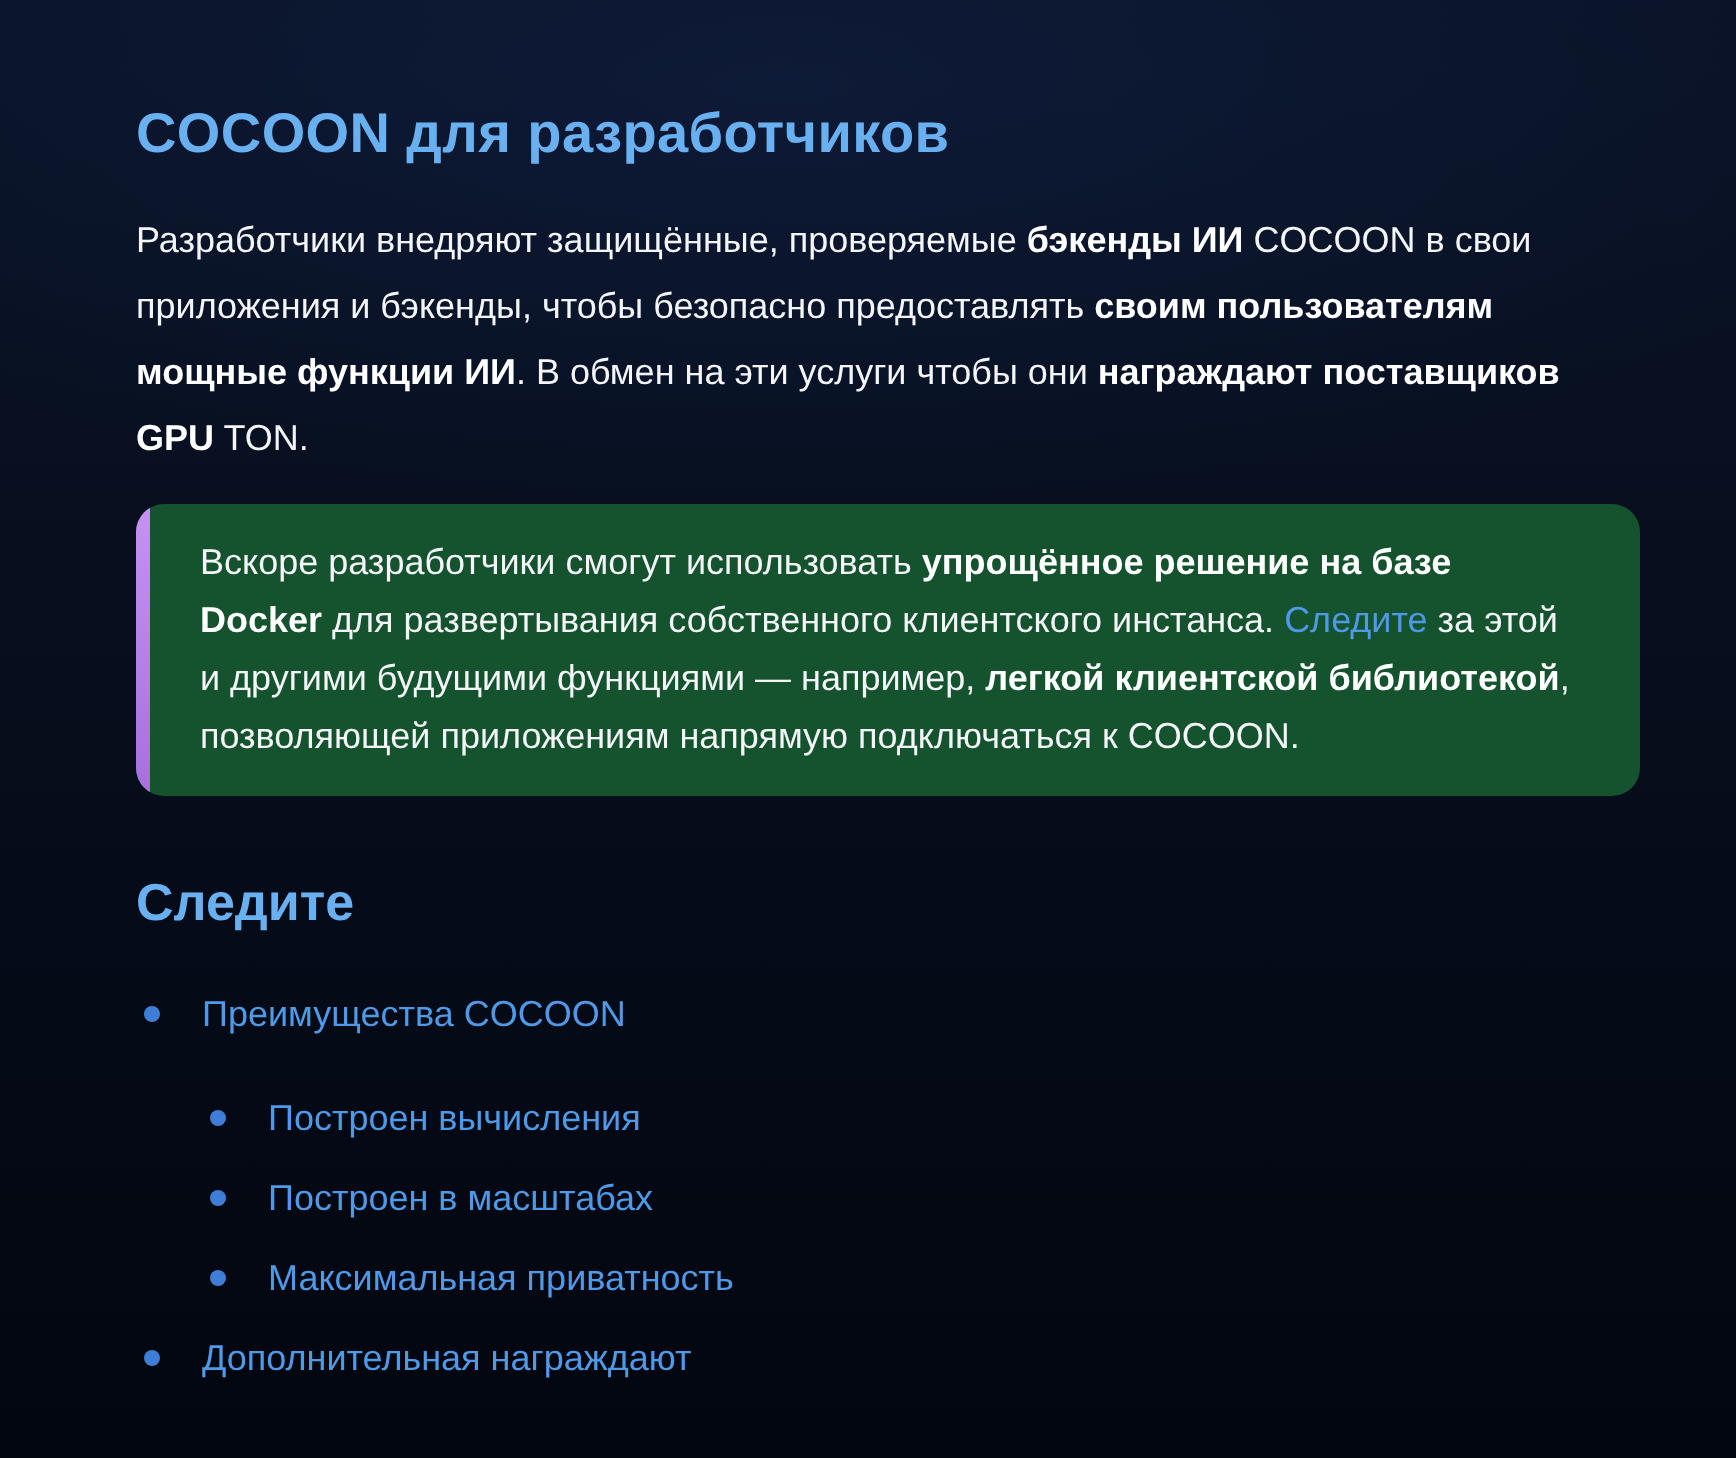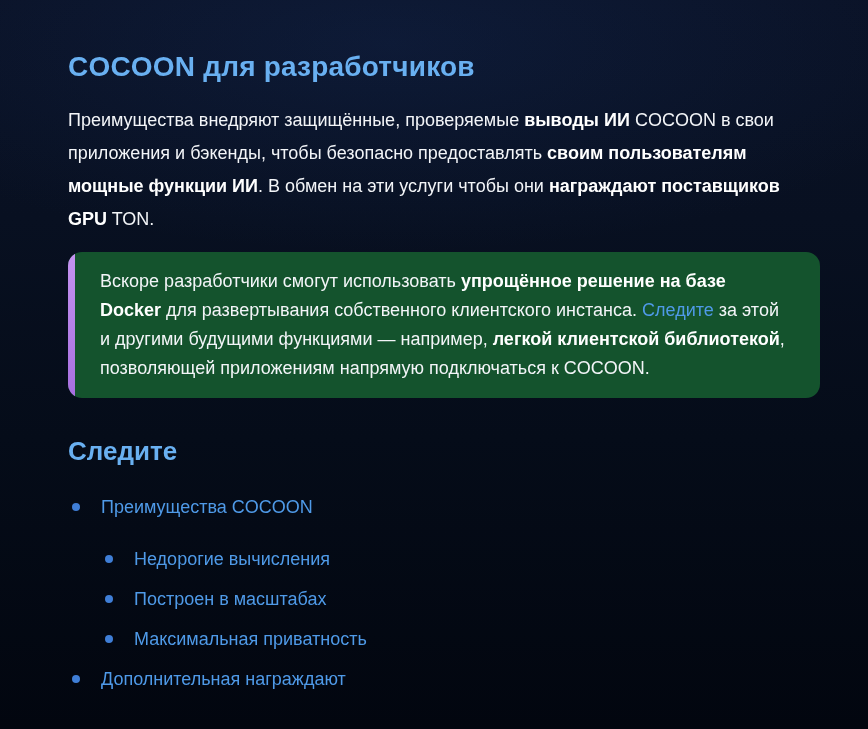--- a/index.html
+++ b/index.html
@@ -83,39 +83,39 @@
   ul.sublist li.item:last-child { margin-bottom: 0; }
   .index-link { font-size: 18px; color: #4f9ae8; }
 </style>
 </head>
 <body>
 
 <main class="content">
 
   <h1 class="page-title">COCOON для разработчиков</h1>
 
-  <p class="intro"><span>Преимущества внедряют защищённые, проверяемые </span><strong>выводы ИИ</strong><span> COCOON в свои приложения и бэкенды, чтобы безопасно предоставлять </span><strong>своим пользователям мощные функции ИИ</strong><span>. В обмен на эти услуги чтобы они </span><strong>награждают поставщиков GPU</strong><span> TON.</span></p>
+  <p class="intro"><span>Разработчики внедряют защищённые, проверяемые </span><strong>бэкенды ИИ</strong><span> COCOON в свои приложения и бэкенды, чтобы безопасно предоставлять </span><strong>своим пользователям мощные функции ИИ</strong><span>. В обмен на эти услуги чтобы они </span><strong>награждают поставщиков GPU</strong><span> TON.</span></p>
 
   <div class="callout">
     <div class="stripe"></div>
     <p><span>Вскоре разработчики смогут использовать </span><strong>упрощённое решение на базе Docker</strong><span> для развертывания собственного клиентского инстанса. </span><a href="#" class="link-blue">Следите</a><span> за этой и другими будущими функциями — например, </span><strong>легкой клиентской библиотекой</strong><span>, позволяющей приложениям напрямую подключаться к COCOON.</span></p>
   </div>
 
   <h2 class="index-heading">Следите</h2>
 
   <ul class="index-list">
     <li class="item">
       <span class="bullet"></span>
       <a href="#" class="index-link">Преимущества COCOON</a>
     </li>
     <li>
       <ul class="sublist">
         <li class="item">
           <span class="bullet"></span>
-          <a href="#" class="index-link">Недорогие вычисления</a>
+          <a href="#" class="index-link">Построен вычисления</a>
         </li>
         <li class="item">
           <span class="bullet"></span>
           <a href="#" class="index-link">Построен в масштабах</a>
         </li>
         <li class="item">
           <span class="bullet"></span>
           <a href="#" class="index-link">Максимальная приватность</a>
         </li>
       </ul>

